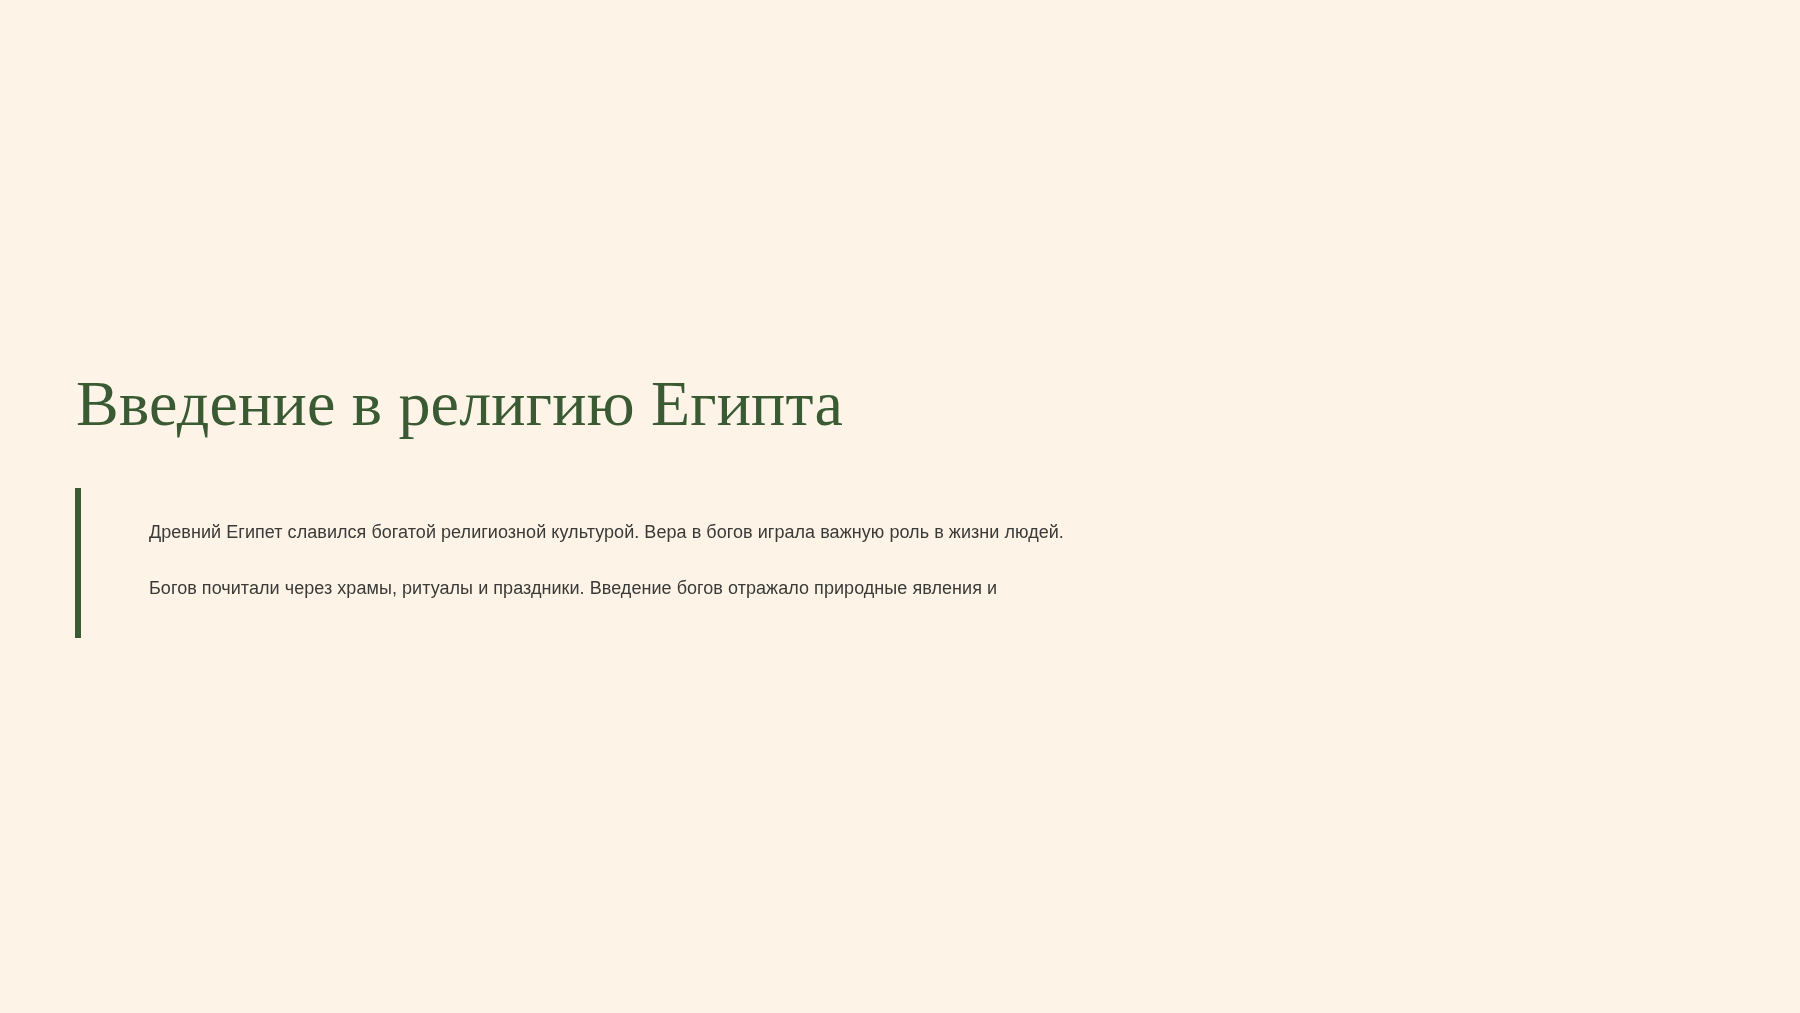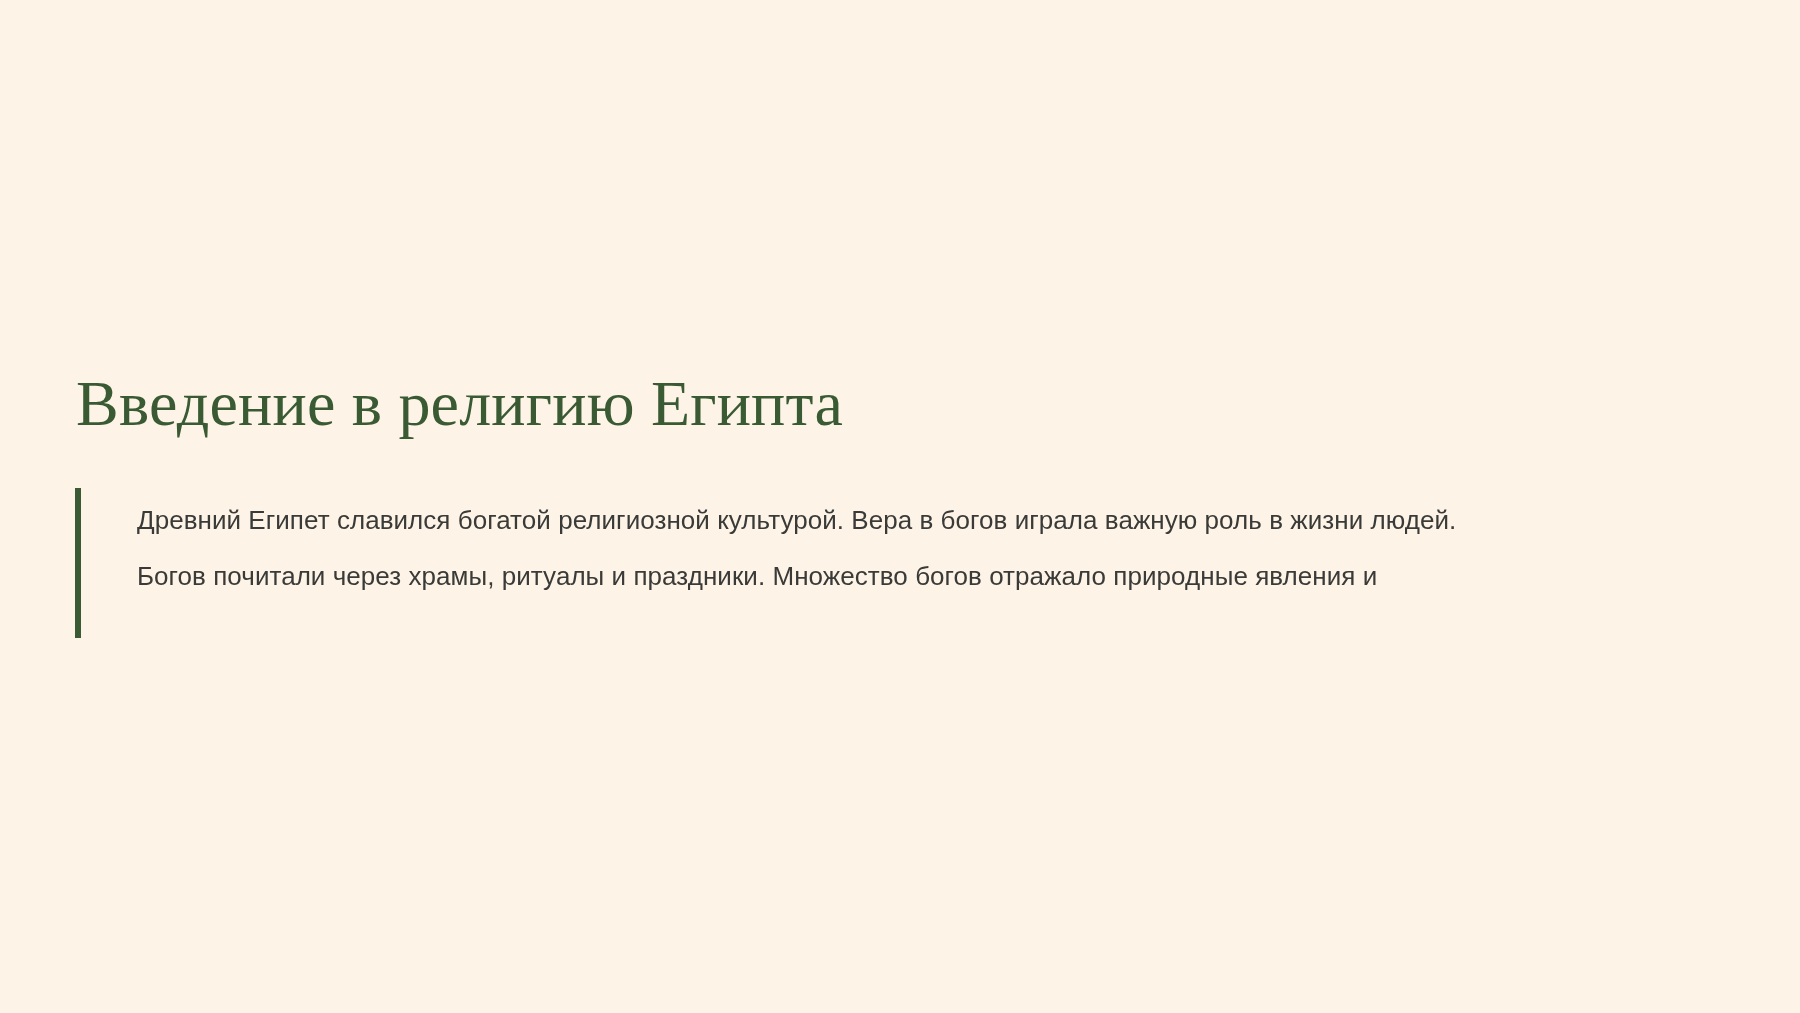--- a/index.html
+++ b/index.html
@@ -59,24 +59,24 @@
   .accent-bar {
     flex: 0 0 auto;
     width: 6px;
     min-height: 150px;
     background: #3A5A33;
     border-radius: 0;
   }
 
   .body-text {
     flex: 1 1 auto;
-    margin: 4px;
+    margin: 16px;
     padding: 0 0 0 52px;
     font-family: "Liberation Sans", "DejaVu Sans", sans-serif;
-    font-size: 26px;
+    font-size: 18px;
     font-weight: 400;
     line-height: 56px;
     color: #3A3A38;
     letter-spacing: 0.05px;
   }
 
   .body-text .para-line {
     display: block;
   }
 </style>
@@ -85,18 +85,18 @@
 
 <div class="slide">
   <div class="slide-content">
 
     <h1 class="slide-title">Введение в религию Египта</h1>
 
     <div class="body-block">
       <div class="accent-bar"></div>
       <p class="body-text">
         <span class="para-line">Древний Египет славился богатой религиозной культурой. Вера в богов играла важную роль в жизни людей.</span>
-        <span class="para-line">Богов почитали через храмы, ритуалы и праздники. Множество богов отражало природные явления и</span>
+        <span class="para-line">Богов почитали через храмы, ритуалы и праздники. Введение богов отражало природные явления и</span>
       </p>
     </div>
 
   </div>
 </div>
 
 </body></html>

